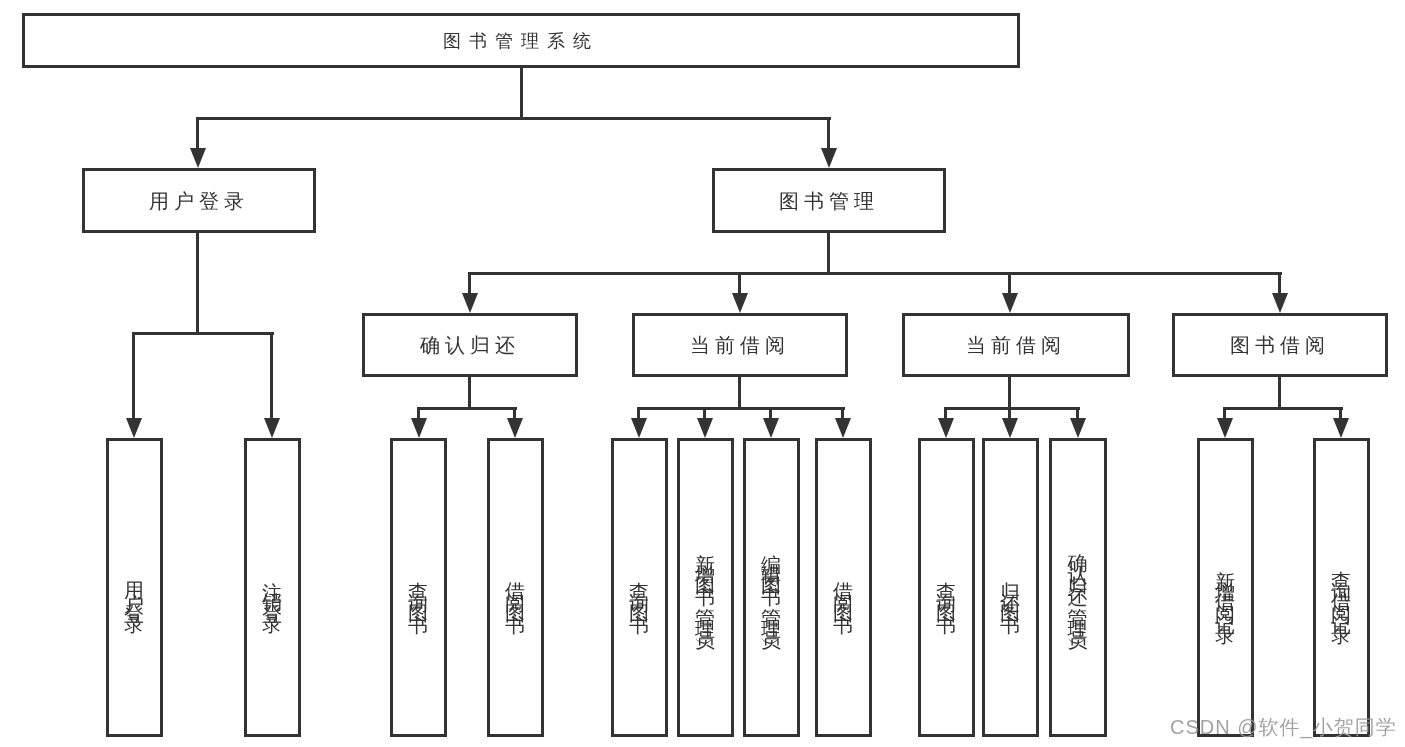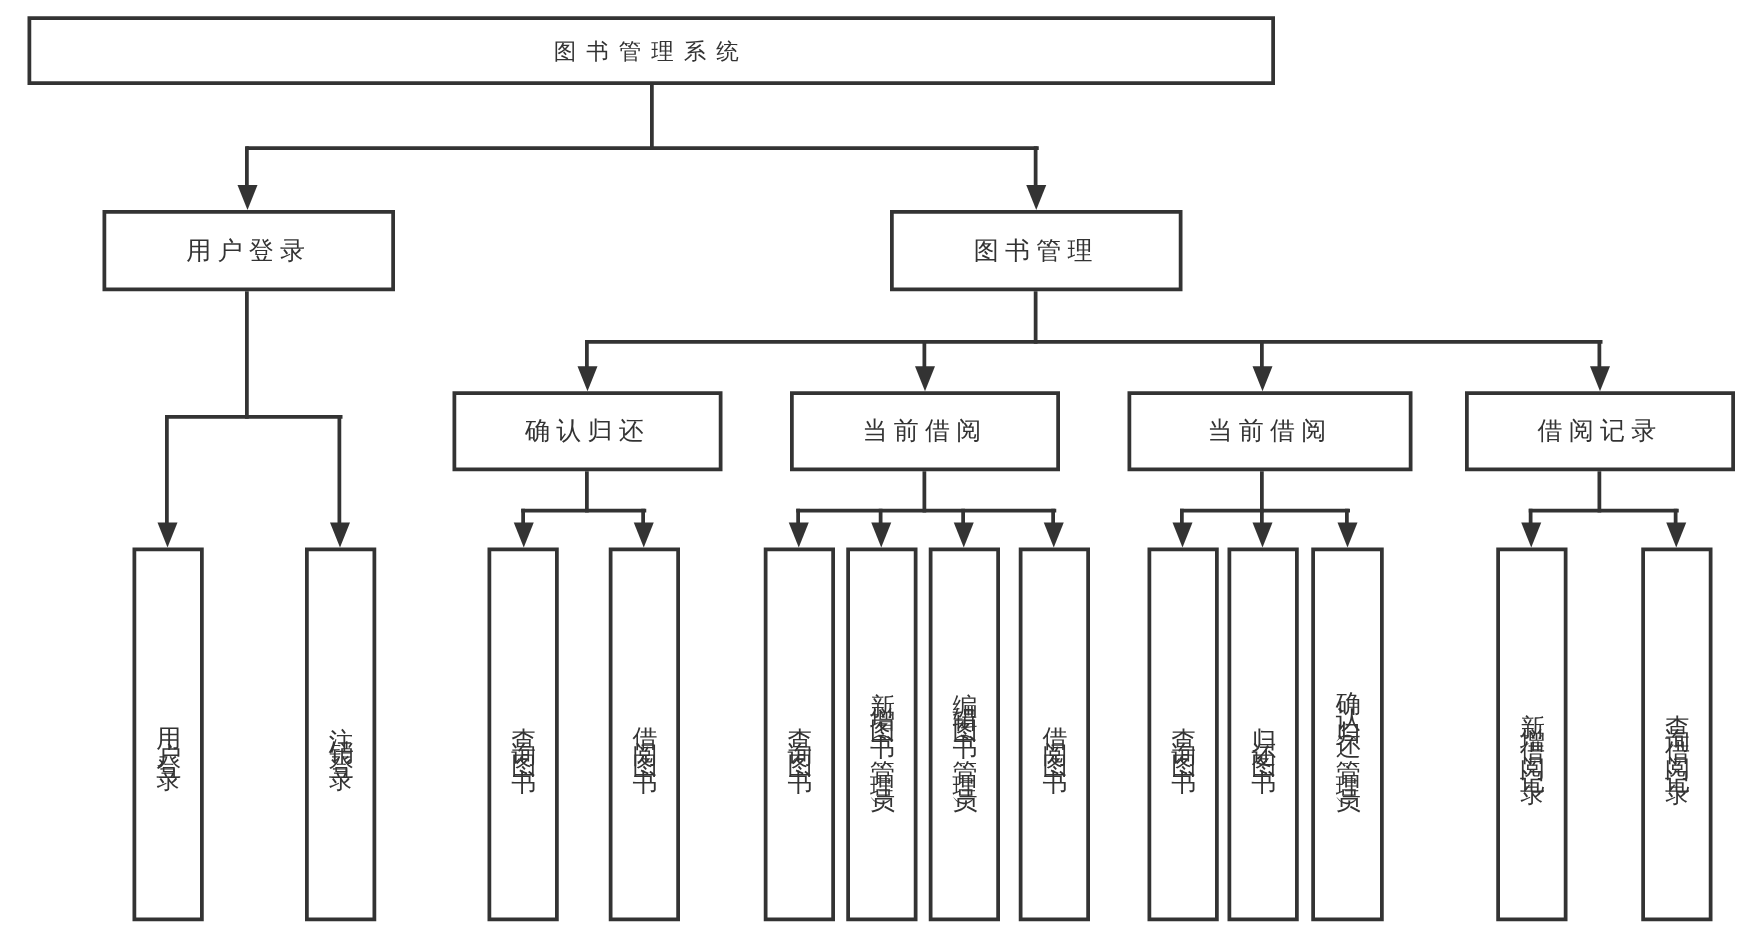--- a/index.html
+++ b/index.html
@@ -66,21 +66,21 @@
   <div class="node" style="left:362px;top:313px;width:216px;height:64px;">
     <span class="hlabel">确认归还</span>
   </div>
   <div class="node" style="left:632px;top:313px;width:216px;height:64px;">
     <span class="hlabel">当前借阅</span>
   </div>
   <div class="node" style="left:902px;top:313px;width:228px;height:64px;justify-content:center;">
     <span class="hlabel">当前借阅</span>
   </div>
   <div class="node" style="left:1172px;top:313px;width:216px;height:64px;">
-    <span class="hlabel">借阅记录</span>
+    <span class="hlabel">图书借阅</span>
   </div>
 
   <div class="node leaf" style="left:106px;top:438px;width:57px;height:299px;">
     <span class="vtext">用户登录</span>
   </div>
   <div class="node leaf" style="left:244px;top:438px;width:57px;height:299px;">
     <span class="vtext">注销登录</span>
   </div>
 
   <div class="node leaf" style="left:390px;top:438px;width:57px;height:299px;">
@@ -172,14 +172,15 @@
   <div class="line" style="left:1076px;top:407px;width:3px;height:13px;"></div>
   <div class="arrow" style="left:1070px;top:418px;"></div>
 
   <div class="line" style="left:1278px;top:377px;width:3px;height:33px;"></div>
   <div class="line" style="left:1223px;top:407px;width:120px;height:3px;"></div>
   <div class="line" style="left:1223px;top:407px;width:3px;height:13px;"></div>
   <div class="arrow" style="left:1217px;top:418px;"></div>
   <div class="line" style="left:1339px;top:407px;width:3px;height:13px;"></div>
   <div class="arrow" style="left:1333px;top:418px;"></div>
 
+  <div class="watermark">CSDN @软件_小贺同学</div>
 
 </div>
 
 </body></html>

